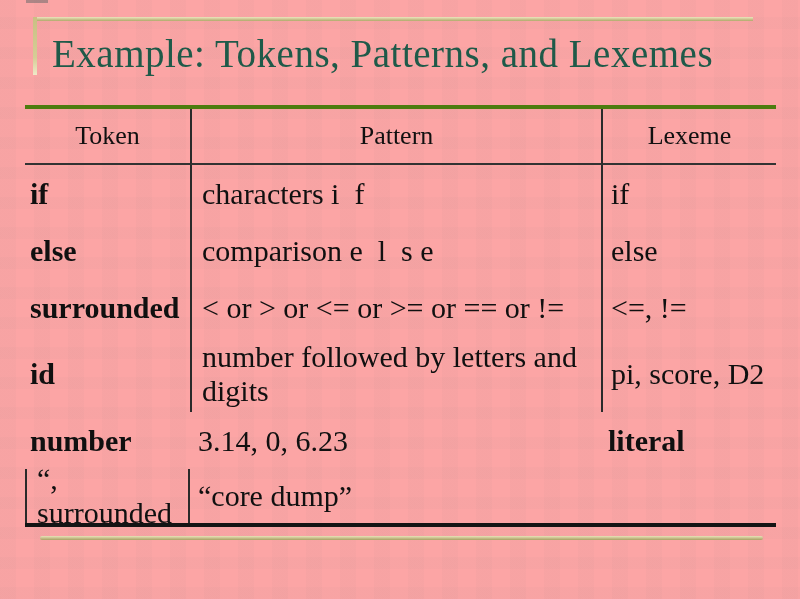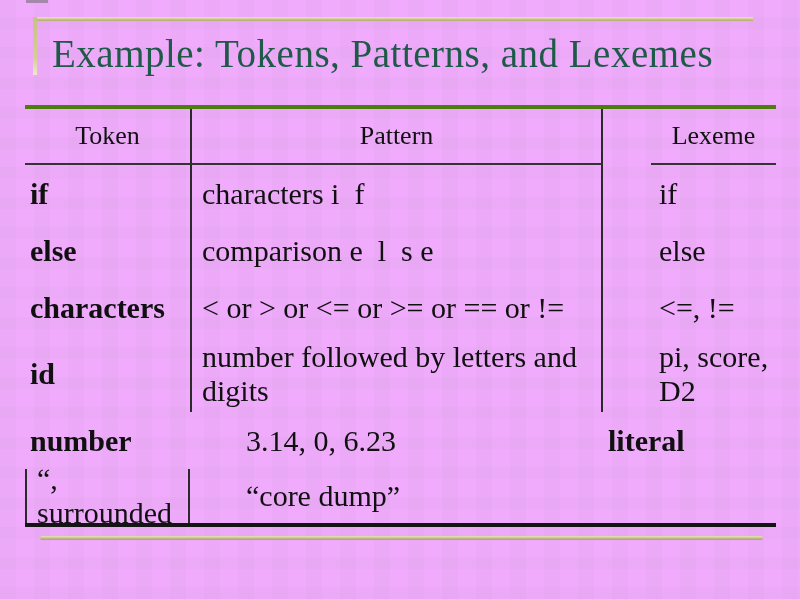--- a/index.html
+++ b/index.html
@@ -3,21 +3,21 @@
 <meta charset="utf-8">
 <style>
   * { margin: 0; padding: 0; box-sizing: border-box; }
   html, body { background: #ffffff; }
   body { font-family: "Liberation Serif", "DejaVu Serif", serif; }
 
   .slide {
     position: relative;
     width: 800px;
     height: 599px;
-    background: #f0abfc;
+    background: #fca5a5;
     overflow: hidden;
   }
 
   
   .watermark-texture {
     position: absolute;
     inset: 0;
     background-image:
       repeating-linear-gradient(90deg, rgba(120,120,120,0.035) 0 16px, transparent 16px 34px),
       repeating-linear-gradient(0deg, rgba(120,120,120,0.03) 0 12px, transparent 12px 30px);
@@ -78,21 +78,21 @@
     overflow: hidden;
   }
   .cell.col2 {
     border-left: 2px solid #2a2a2a;
     border-right: 2px solid #2a2a2a;
     padding-left: 10px;
     padding-right: 17px;
     white-space: pre-wrap;
   }
   .cell.col1 { padding-left: 5px; }
-  .cell.col3 { padding-left: 8px; margin-left: 48px; }
+  .cell.col3 { padding-left: 8px; }
 
   .cell.header {
     justify-content: center;
     font-size: 26px;
     border-bottom: 2px solid #333333;
     padding-left: 0; padding-right: 0;
   }
   .cell.token { font-weight: bold; }
 
   
@@ -125,21 +125,21 @@
     <div class="cell header col3">Lexeme</div>
 
     <div class="cell col1 token">if</div>
     <div class="cell col2 pattern">characters i  f</div>
     <div class="cell col3 lexeme">if</div>
 
     <div class="cell col1 token">else</div>
     <div class="cell col2 pattern">comparison e  l  s e</div>
     <div class="cell col3 lexeme">else</div>
 
-    <div class="cell col1 token">characters</div>
+    <div class="cell col1 token">surrounded</div>
     <div class="cell col2 pattern">&lt; or &gt; or &lt;= or &gt;= or == or !=</div>
     <div class="cell col3 lexeme">&lt;=, !=</div>
 
     <div class="cell col1 token">id</div>
     <div class="cell col2 pattern">number followed by letters and
 digits</div>
     <div class="cell col3 lexeme">pi, score, D2</div>
 
     <div class="cell col1 token">number</div>
     <div class="cell col3 lexeme">3.14, 0, 6.23</div>

